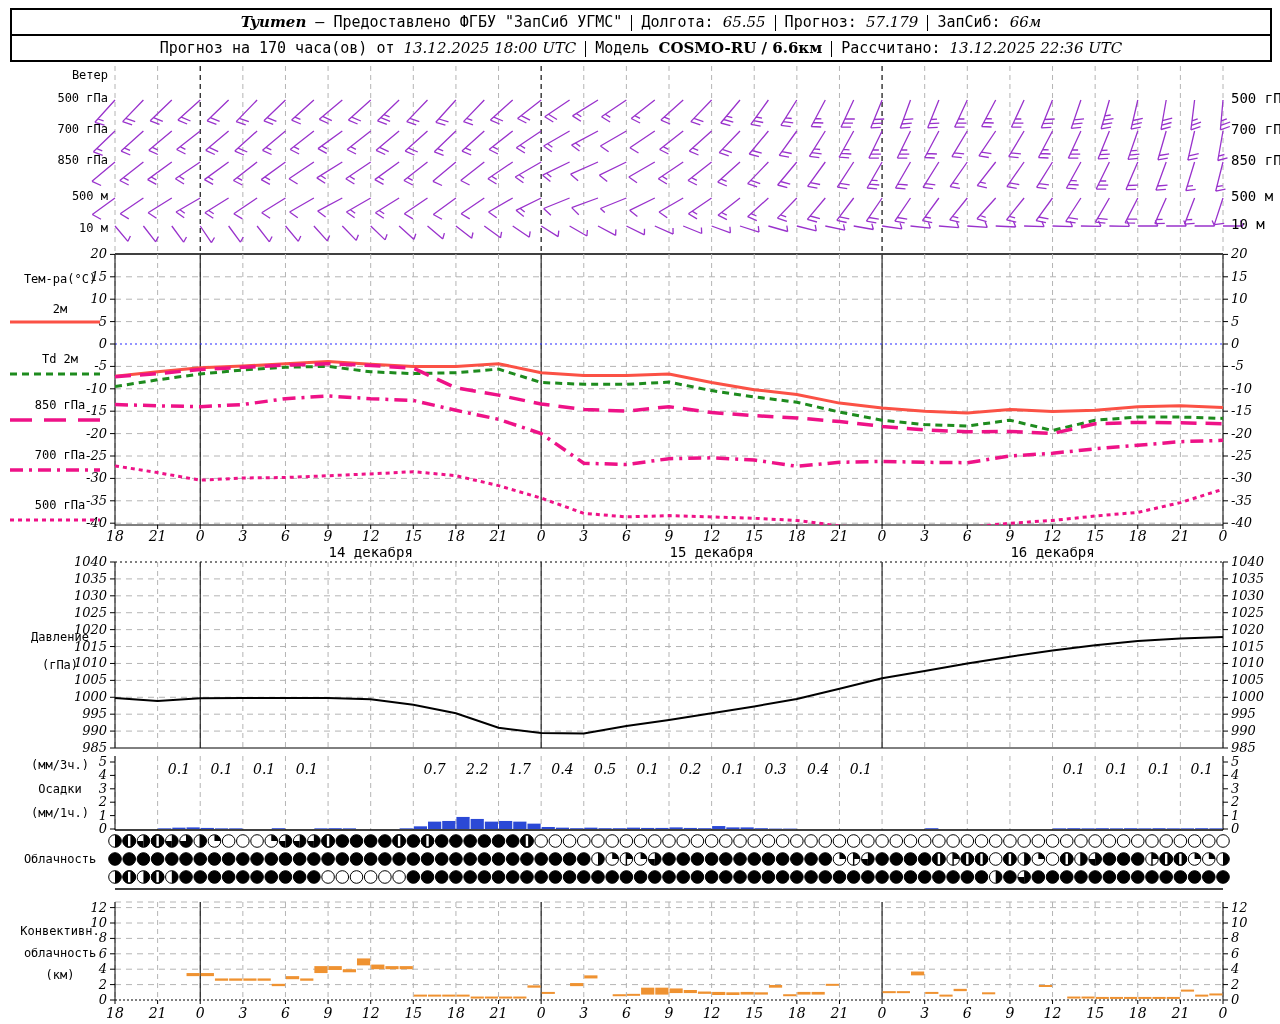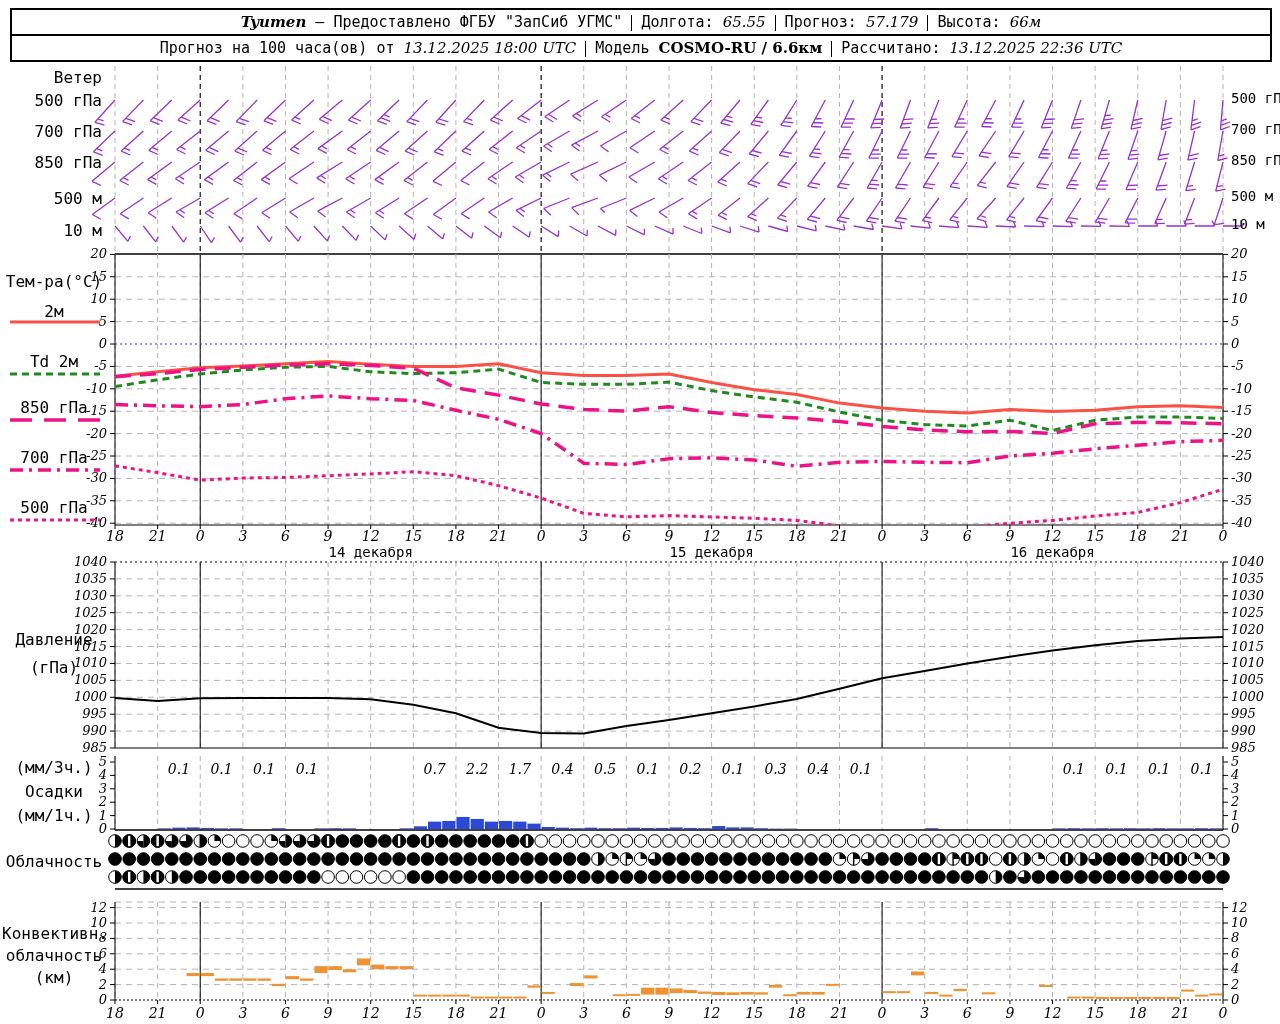--- a/index.html
+++ b/index.html
@@ -6,29 +6,29 @@
   body{width:1280px;height:1024px;position:relative;overflow:hidden;
        font-family:"DejaVu Sans Mono",monospace;color:#000;}
   #chart-svg{position:absolute;left:0;top:0;}
   .hdr{position:absolute;left:10px;top:8px;width:1258px;border:2px solid #000;background:#fff;z-index:5;}
   .hdr-row{height:24px;line-height:24px;text-align:center;font-size:15px;white-space:nowrap;}
   .hdr-row+.hdr-row{border-top:2px solid #000;}
   .hdr-row .it{font-family:"DejaVu Serif",serif;font-style:italic;margin-top:43px;}
   .hdr-row .itb{font-family:"DejaVu Serif",serif;font-style:italic;font-weight:bold;}
   .hdr-row .b{font-weight:bold;font-family:"DejaVu Serif",serif;}
   .hdr-row .sep{display:inline-block;width:1px;height:16px;background:#000;vertical-align:middle;margin:0 9px;}
-  .mlabel{position:absolute;left:2px;width:104px;text-align:center;font-size:16px;z-index:4;}
+  .mlabel{position:absolute;left:8px;width:104px;text-align:center;font-size:12px;z-index:4;}
   .mlabel.ra{text-align:right;padding-right:4px;box-sizing:border-box;}
 </style>
 </head>
 <body>
 
 <div class="hdr">
-  <div class="hdr-row"><span class="itb">Tyumen</span><span class=""> – Предоставлено ФГБУ "ЗапСиб УГМС"</span><span class="sep"></span><span class="">Долгота: </span><span class="it">65.55</span><span class="sep"></span><span class="">Прогноз: </span><span class="it">57.179</span><span class="sep"></span><span class="">Высота: </span><span class="it">66м</span></div>
-  <div class="hdr-row"><span class="">Прогноз на 100 часа(ов) от </span><span class="it">13.12.2025 18:00 UTC</span><span class="sep"></span><span class="">Модель </span><span class="b">COSMO-RU / 6.6км</span><span class="sep"></span><span class="">Рассчитано: </span><span class="it">13.12.2025 22:36 UTC</span></div>
+  <div class="hdr-row"><span class="itb">Tyumen</span><span class=""> – Предоставлено ФГБУ "ЗапСиб УГМС"</span><span class="sep"></span><span class="">Долгота: </span><span class="it">65.55</span><span class="sep"></span><span class="">Прогноз: </span><span class="it">57.179</span><span class="sep"></span><span class="">ЗапСиб: </span><span class="it">66м</span></div>
+  <div class="hdr-row"><span class="">Прогноз на 170 часа(ов) от </span><span class="it">13.12.2025 18:00 UTC</span><span class="sep"></span><span class="">Модель </span><span class="b">COSMO-RU / 6.6км</span><span class="sep"></span><span class="">Рассчитано: </span><span class="it">13.12.2025 22:36 UTC</span></div>
 </div>
 
 <div class="mlabel ra" style="top:68px">Ветер</div>
 <div class="mlabel ra" style="top:91px">500 гПа</div>
 <div class="mlabel ra" style="top:122px">700 гПа</div>
 <div class="mlabel ra" style="top:153px">850 гПа</div>
 <div class="mlabel ra" style="top:189px">500 м</div>
 <div class="mlabel ra" style="top:221px">10 м</div>
 <div class="mlabel" style="top:272px">Тем-ра(°C)</div>
 <div class="mlabel" style="top:302px">2м</div>

